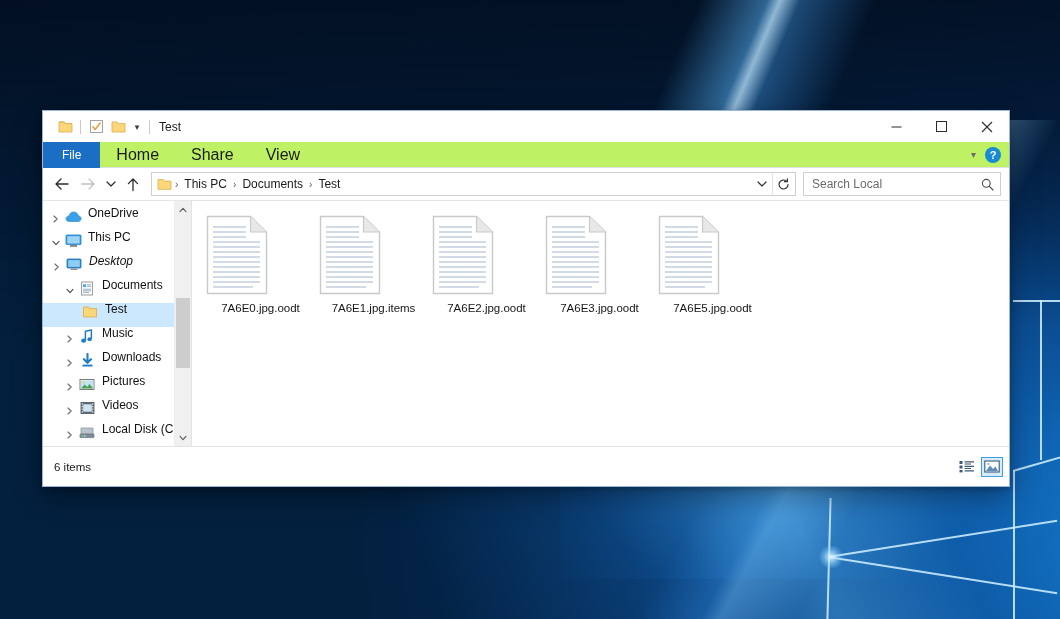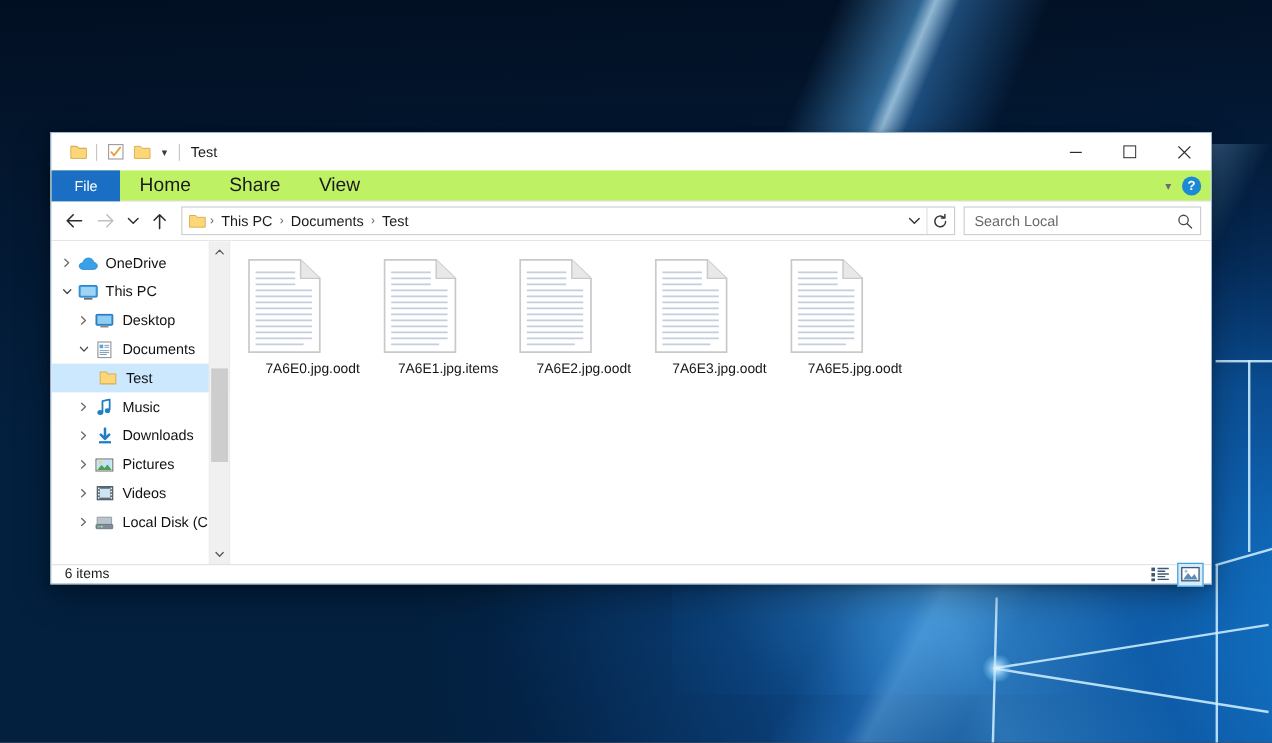--- a/index.html
+++ b/index.html
@@ -240,21 +240,21 @@
     width: 148px;
     flex: 0 0 148px;
     background: #ffffff;
     position: relative;
     padding-top: 6px;
     overflow: hidden;
   }
   .tree-item {
     height: 24px;
     display: flex;
-    align-items: center;
+    align-items: flex-start;
     padding-left: 4px;
     font-size: 12px;
     color: #111;
     white-space: nowrap;
   }
   .tree-item.selected { background: #cce8ff; }
   .tw {
     width: 17px; height: 24px;
     display: flex; align-items: center; justify-content: center;
     flex: 0 0 17px;
@@ -324,21 +324,21 @@
   .file-label {
     font-size: 11.5px;
     color: #161616;
     text-align: center;
     line-height: 14px;
     white-space: nowrap;
   }
 
   
   .statusbar {
-    height: 16px;
+    height: 40px;
     flex: 0 0 auto;
     border-top: 1px solid #e3e3e3;
     background: #ffffff;
     display: flex;
     align-items: center;
     padding: 0 6px 0 11px;
   }
   .status-text { font-size: 11.5px; color: #1b1b1b; }
   .status-spacer { flex: 1 1 auto; }
   .view-btns { display: flex; gap: 3px; align-items: center; }
@@ -518,21 +518,21 @@
           <span class="t-icon">
             <svg width="17" height="15" viewBox="0 0 17 15">
               <rect x="1" y="2" width="15" height="9.6" rx="0.8" fill="#3aa0e8" stroke="#1f7cc0" stroke-width="0.8"></rect>
               <rect x="2.3" y="3.2" width="12.4" height="7.2" fill="#9fd4f5"></rect>
               <rect x="5" y="12.2" width="7" height="1.5" fill="#6b6b6b"></rect>
             </svg>
           </span>
           <span class="t-label">This PC</span>
         </div>
 
-        <div class="tree-item" style="padding-left:18px;">
+        <div class="tree-item" style="padding-left:5px;font-style:italic;">
           <span class="tw">
             <svg width="8" height="8" viewBox="0 0 8 8">
                 <path d="M2 1l3.2 3L2 7" fill="none" stroke="#6b6b6b" stroke-width="1.1" stroke-linecap="round" stroke-linejoin="round"></path>
               </svg>
           </span>
           <span class="t-icon">
             <svg width="16" height="14" viewBox="0 0 16 14">
               <rect x="1" y="2" width="14" height="9" rx="0.8" fill="#2f8fd8" stroke="#1f6fae" stroke-width="0.8"></rect>
               <rect x="2.2" y="3.1" width="11.6" height="6.8" fill="#8fcdf2"></rect>
               <rect x="4.6" y="11.6" width="6.8" height="1.3" fill="#8a8a8a"></rect>

